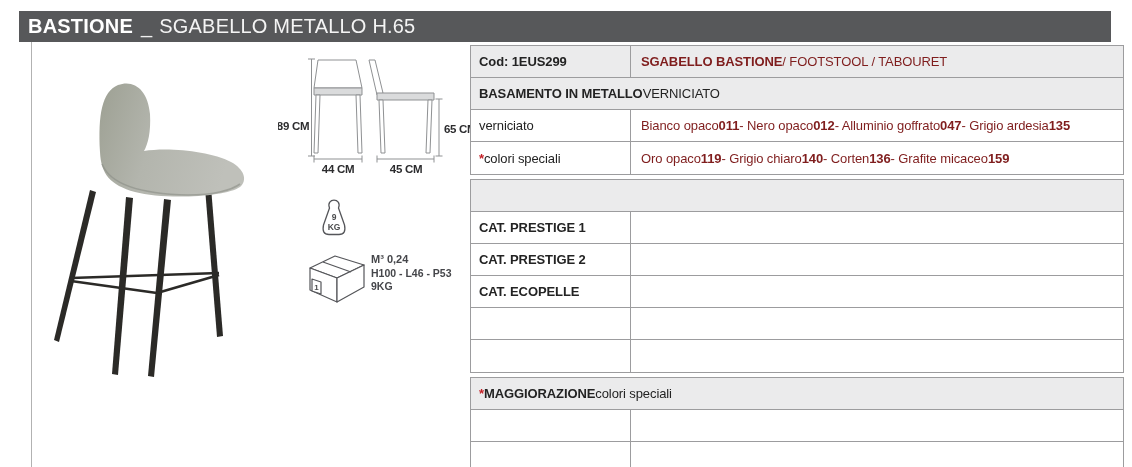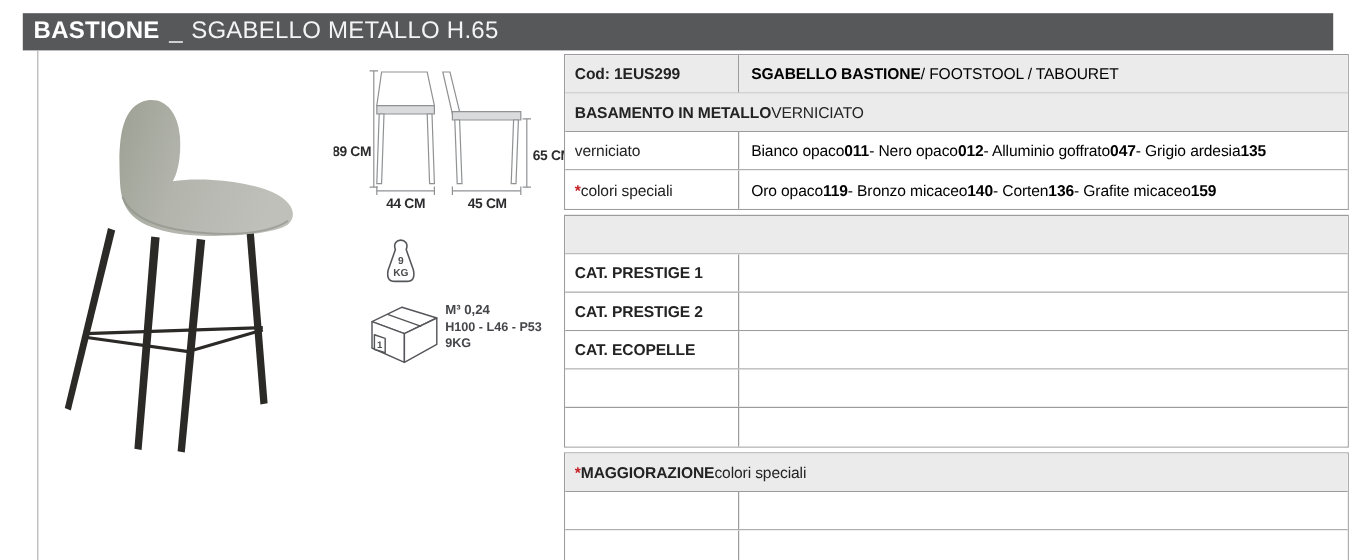--- a/index.html
+++ b/index.html
@@ -15,23 +15,23 @@
   .titlebar .rest{font-weight:400;color:#f4f4f4;}
 
   
   .vrule{position:absolute;left:31px;top:42px;width:1px;height:425px;background:#b2b2b2;}
 
   
   .spec{position:absolute;left:470px;top:45px;width:654px;}
   .sec{border:1px solid #9c9c9e;margin-bottom:4px;background:#fff;}
   .trow{display:flex;height:32px;box-sizing:border-box;border-bottom:1px solid #9c9c9e;background:#fff;}
   .trow:last-child{border-bottom:none;}
-  .cell-l{width:145px;box-sizing:border-box;border-right:1px solid #9c9c9e;display:flex;align-items:center;
+  .cell-l{width:160px;box-sizing:border-box;border-right:1px solid #9c9c9e;display:flex;align-items:center;
     padding:0 6px 0 8px;font-size:13px;color:#232323;white-space:nowrap;overflow:hidden;letter-spacing:-.1px;}
-  .cell-r{flex:1;display:flex;align-items:center;padding:0 6px 0 10px;font-size:13px;color:#000000;
+  .cell-r{flex:1;display:flex;align-items:center;padding:0 6px 0 10px;font-size:13px;color:#7f1d1d;
     white-space:nowrap;overflow:hidden;letter-spacing:-.1px;}
   .cell-full{flex:1;display:flex;align-items:center;padding:0 6px 0 8px;font-size:13px;color:#232323;
     white-space:nowrap;overflow:hidden;letter-spacing:-.1px;}
   .gray{background:#ebebec;}
   .b{font-weight:700;}
   .red{color:#c42127;}
 
   
   .stool{position:absolute;left:38px;top:52px;width:235px;height:330px;}
   .dims{position:absolute;left:278px;top:52px;width:198px;height:130px;}
@@ -177,21 +177,21 @@
           </div>
       </div>
       <div class="trow">
         <div class="cell-l">
             <span class="b red">* </span>
             <span>colori speciali</span>
           </div>
         <div class="cell-r">
             <span>Oro opaco </span>
             <span class="b">119</span>
-            <span> - Bronzo micaceo </span>
+            <span> - Grigio chiaro </span>
             <span class="b">140</span>
             <span> - Corten </span>
             <span class="b">136</span>
             <span> - Grafite micaceo </span>
             <span class="b">159</span>
           </div>
       </div>
     </div>
 
     <div class="sec">

